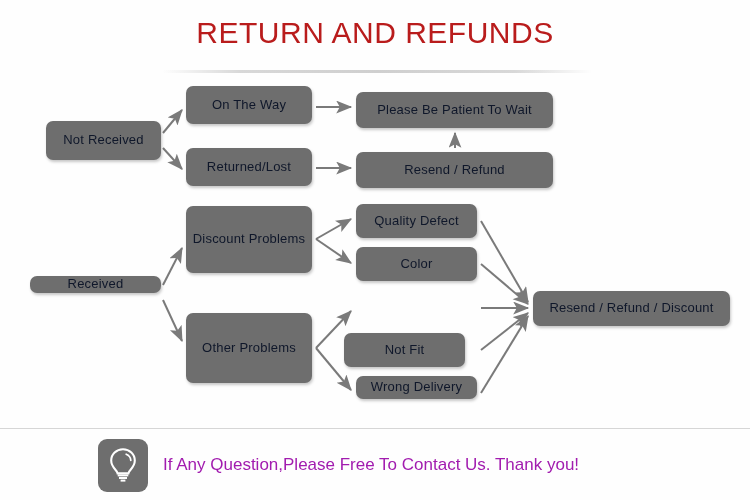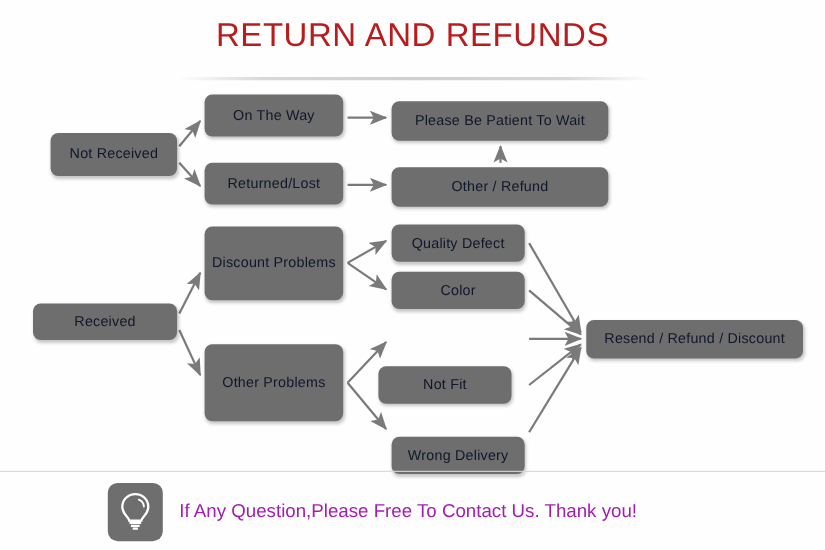--- a/index.html
+++ b/index.html
@@ -67,38 +67,38 @@
     text-align: center;
     box-shadow: 1px 2px 3px rgba(0,0,0,0.22);
     box-sizing: border-box;
     padding: 0 6px;
     line-height: 1.15;
     letter-spacing: 0.2px;
   }
 
   
   .n-not-received { left: 46px;  top: 121px; width: 115px; height: 39px; }
-  .n-received     { left: 30px;  top: 276px; width: 131px; height: 33px; }
+  .n-received     { left: 30px;  top: 276px; width: 131px; height: 17px; }
 
   
   .n-on-the-way   { left: 186px; top: 86px;  width: 126px; height: 38px; }
   .n-returned     { left: 186px; top: 148px; width: 126px; height: 38px; }
   .n-quality-prob { left: 186px; top: 206px; width: 126px; height: 67px; }
   .n-other-prob   { left: 186px; top: 313px; width: 126px; height: 70px; }
 
   
   .n-patient      { left: 356px; top: 92px;  width: 197px; height: 36px; }
   .n-resend-ref   { left: 356px; top: 152px; width: 197px; height: 36px; }
 
   
   .n-qdefect      { left: 356px; top: 204px; width: 121px; height: 34px; }
   .n-damage       { left: 356px; top: 247px; width: 121px; height: 34px; }
   .n-colordiff    { left: 356px; top: 290px; width: 121px; height: 35px; }
   .n-notfit       { left: 344px; top: 333px; width: 121px; height: 34px; }
-  .n-wrongdel     { left: 356px; top: 376px; width: 121px; height: 34px; margin-top: 21px; }
+  .n-wrongdel     { left: 356px; top: 376px; width: 121px; height: 23px; }
 
   
   .n-final        { left: 533px; top: 291px; width: 197px; height: 35px; }
 
   
   .footer-rule {
     position: absolute;
     left: 0;
     top: 428px;
     width: 750px;
@@ -175,21 +175,21 @@
 
   <div class="node n-not-received">Not Received</div>
   <div class="node n-received">Received</div>
 
   <div class="node n-on-the-way">On The Way</div>
   <div class="node n-returned">Returned/Lost</div>
   <div class="node n-quality-prob">Discount Problems</div>
   <div class="node n-other-prob">Other Problems</div>
 
   <div class="node n-patient">Please Be Patient To Wait</div>
-  <div class="node n-resend-ref">Other / Refund</div>
+  <div class="node n-resend-ref">Resend / Refund</div>
 
   <div class="node n-qdefect">Quality Defect</div>
   <div class="node n-damage">Color</div>
   <div class="node n-notfit">Not Fit</div>
   <div class="node n-wrongdel">Wrong Delivery</div>
 
   <div class="node n-final">Resend / Refund / Discount</div>
 
   <div class="footer-rule"></div>
   <div class="footer">

